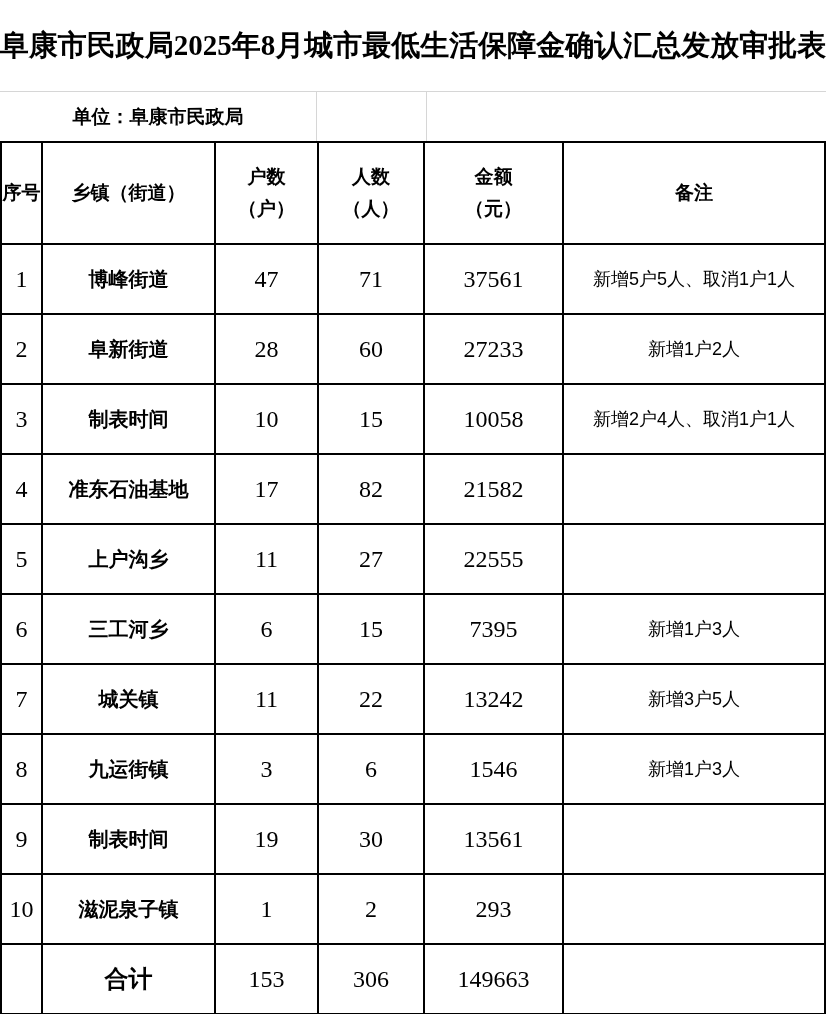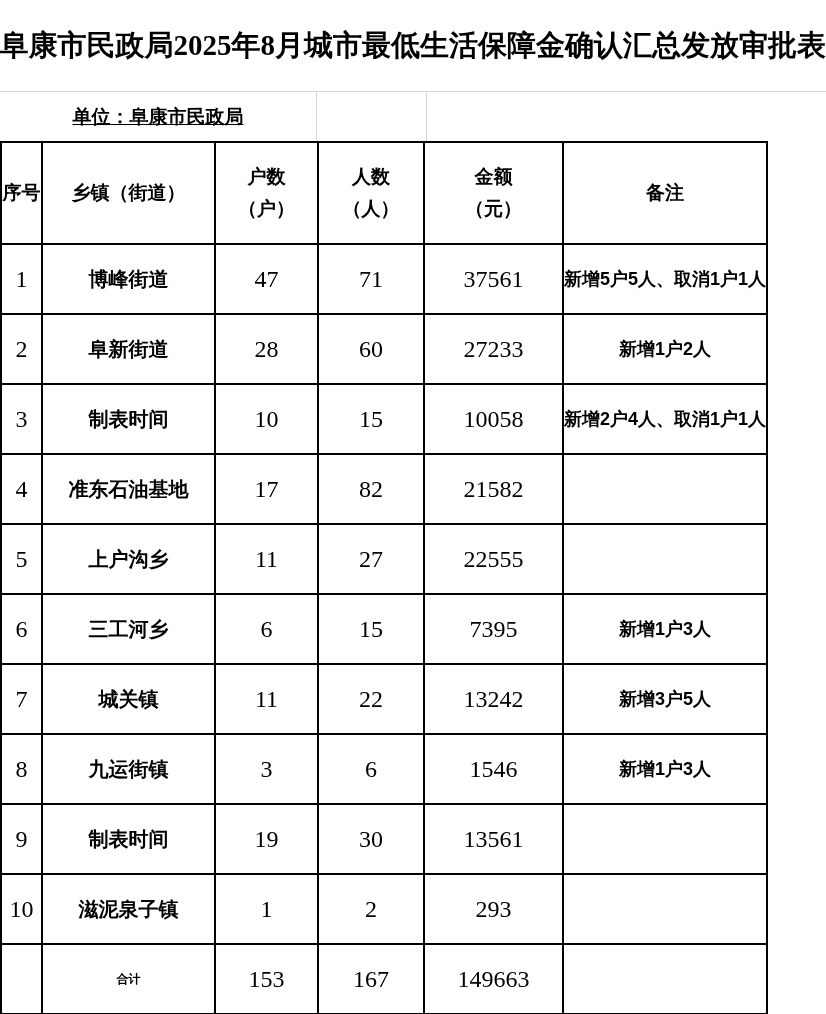--- a/index.html
+++ b/index.html
@@ -12,21 +12,21 @@
     width: 826px;
     height: 1014px;
     background: #ffffff;
     overflow: hidden;
   }
   
   .title-band {
     height: 91px;
     display: flex;
     align-items: center;
-    justify-content: flex-end;
+    justify-content: center;
   }
   .doc-title {
     font-family: "Liberation Serif", "DejaVu Serif", serif;
     font-weight: bold;
     font-size: 29px;
     letter-spacing: 0px;
     white-space: nowrap;
   }
   
   .meta-row {
@@ -36,30 +36,30 @@
     align-items: stretch;
     font-weight: bold;
     font-size: 19px;
   }
   .meta-cell {
     display: flex;
     align-items: center;
     justify-content: center;
     white-space: nowrap;
   }
-  .meta-unit { width: 316px; text-decoration: underline; }
+  .meta-unit { width: 316px; }
   .meta-spacer {
     width: 111px;
     border-left: 1px solid #d6d6d6;
     border-right: 1px solid #d6d6d6;
   }
   .meta-date { flex: 1; }
   
   table.main {
-    width: 768px;
+    width: 826px;
     border-collapse: collapse;
     table-layout: fixed;
   }
   table.main th, table.main td {
     border: 2px solid #000000;
     text-align: center;
     vertical-align: middle;
     overflow: hidden;
   }
   table.main thead tr { height: 102px; }
@@ -73,27 +73,27 @@
   td.seq, td.num {
     font-family: "Liberation Serif", "DejaVu Serif", serif;
     font-size: 24px;
     font-weight: normal;
   }
   td.name {
     font-weight: bold;
     font-size: 20px;
   }
   td.note {
-    font-weight: bold;
+    font-weight: normal;
     font-size: 18px;
     white-space: nowrap;
   }
   td.total-label {
     font-weight: bold;
-    font-size: 12px;
+    font-size: 24px;
   }
 </style>
 </head>
 <body>
 
 <div class="page">
 
   <div class="title-band">
     <div class="doc-title">阜康市民政局2025年8月城市最低生活保障金确认汇总发放审批表</div>
   </div>
@@ -203,20 +203,20 @@
         <td class="name">滋泥泉子镇</td>
         <td class="num">1</td>
         <td class="num">2</td>
         <td class="num">293</td>
         <td class="note"></td>
       </tr>
       <tr>
         <td class="seq"></td>
         <td class="total-label">合计</td>
         <td class="num">153</td>
-        <td class="num">167</td>
+        <td class="num">306</td>
         <td class="num">149663</td>
         <td class="note"></td>
       </tr>
     </tbody>
   </table>
 
 </div>
 
 </body></html>

